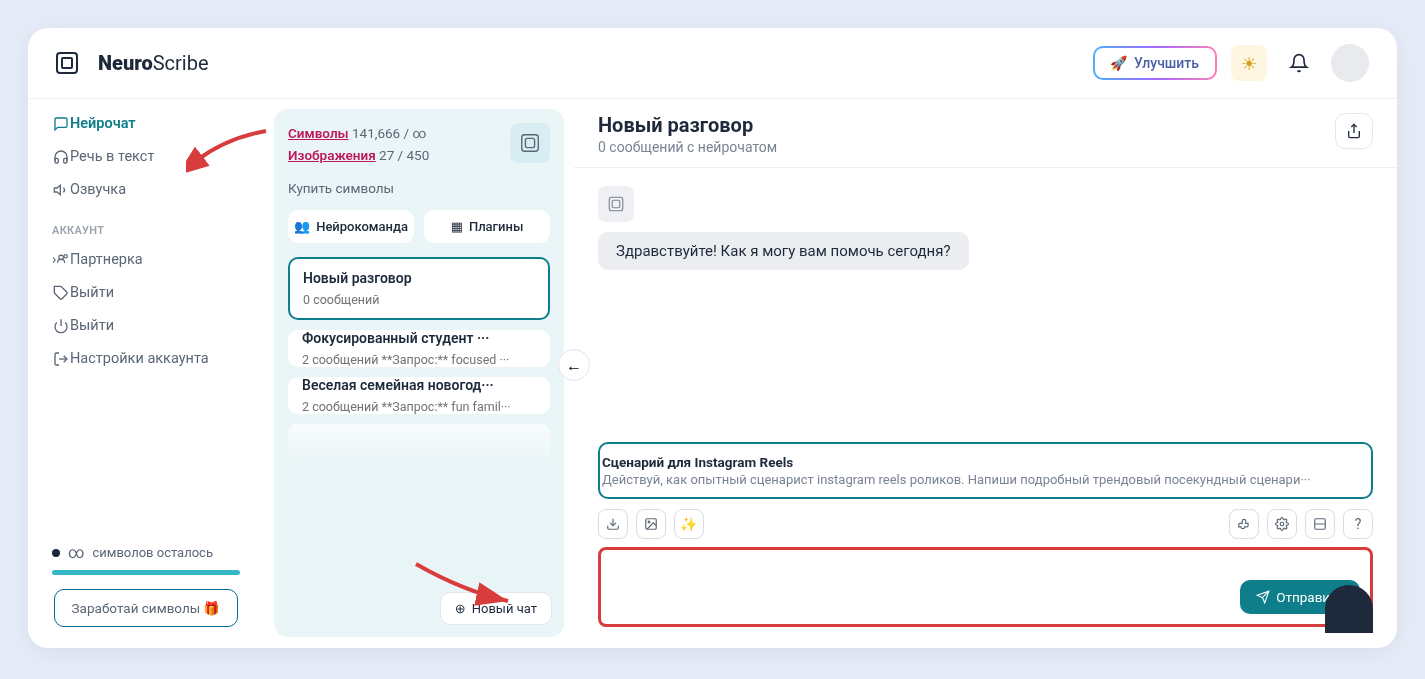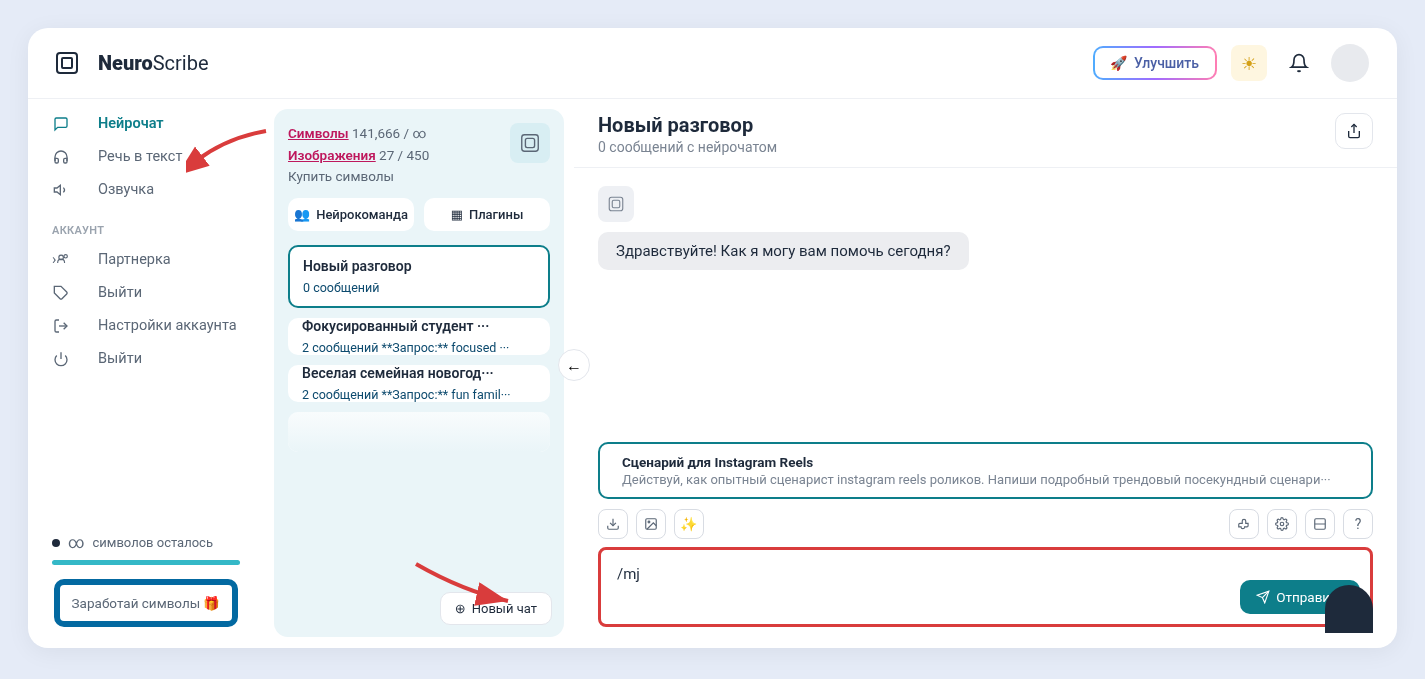--- a/index.html
+++ b/index.html
@@ -9,54 +9,54 @@
 .logo { display: flex; align-items: center; gap: 20px; font-size: 20px; font-weight: 700; color: #1e2a3b; }
 .logo-icon { width: 22px; height: 22px; border: 2px solid #1e2a3b; border-radius: 4px; position: relative; }
 .logo-icon::before { content: ""; position: absolute; inset: 3px; border: 2px solid #1e2a3b; border-radius: 2px; }
 .header-right { display: flex; align-items: center; gap: 14px; }
 .improve-btn { display: flex; align-items: center; gap: 6px; padding: 7px 16px; background: #fff; border: 2px solid transparent; border-radius: 10px; background-image: linear-gradient(#fff,#fff), linear-gradient(90deg, #4facfe, #a06bff, #ff7eb3); background-origin: border-box; background-clip: padding-box, border-box; color: #4a5fa5; font-weight: 500; font-size: 14px; cursor: pointer; }
 .theme-btn { width: 36px; height: 36px; border-radius: 8px; background: #fef6e0; display: flex; align-items: center; justify-content: center; cursor: pointer; color: #d4a017; font-size: 18px; }
 .bell-btn { width: 36px; height: 36px; display: flex; align-items: center; justify-content: center; cursor: pointer; color: #1e2a3b; }
 .avatar { width: 38px; height: 38px; border-radius: 50%; background: #e8eaee; cursor: pointer; }
 .body { display: flex; height: calc(100% - 72px); }
 .sidebar { width: 236px; padding: 8px 10px 10px 10px; overflow-y: auto; display: flex; flex-direction: column; }
-.nav-item { display: flex; align-items: center; gap: 28px; padding: 8px 14px; color: #5b6776; font-size: 14.5px; cursor: pointer; border-radius: 8px; }
+.nav-item { display: flex; align-items: center; gap: 0; padding: 8px 14px; color: #5b6776; font-size: 14.5px; cursor: pointer; border-radius: 8px; }
 .nav-item.active { color: #0d7e8a; font-weight: 600; }
 .nav-item .icon { width: 18px; display: flex; justify-content: center; color: #5b6776; }
 .nav-item.active .icon { color: #0d7e8a; }
 .section-title { font-size: 11px; color: #9aa3ae; font-weight: 600; padding: 18px 14px 6px; letter-spacing: 0.3px; }
 .symbols-left { display: flex; align-items: center; gap: 8px; padding: 0 14px; margin-top: auto; font-size: 13px; color: #5b6776; }
 .dot { width: 8px; height: 8px; border-radius: 50%; background: #1e2a3b; }
 .infinity { font-size: 16px; }
 .progress { height: 5px; background: #34b8c7; margin: 8px 14px 14px; border-radius: 3px; }
-.earn-btn { margin: 0 16px 10px; padding: 10px; text-align: center; border: 6px solid #0369a1; border-radius: 10px; font-size: 13.5px; color: #5b6776; cursor: pointer; }
+.earn-btn { margin: 0 16px 10px; padding: 10px; text-align: center; border: 1px solid #0369a1; border-radius: 10px; font-size: 13.5px; color: #5b6776; cursor: pointer; }
 .chat-list { width: 290px; background: #eaf5f8; border-radius: 14px; margin: 10px; padding: 14px; display: flex; flex-direction: column; position: relative; }
 .symbols-info { display: flex; justify-content: space-between; align-items: flex-start; }
 .symbols-text { font-size: 13.5px; color: #5b6776; line-height: 1.6; }
 .symbols-text b { color: #be185d; font-weight: 600; text-decoration: underline; }
-.buy-link { color: #5b6776; font-size: 13.5px; cursor: pointer; margin-top: 2px; }
+.buy-link { color: #5b6776; font-size: 13.5px; cursor: pointer; margin-top: 14px; }
 .model-icon { width: 40px; height: 40px; background: #d8eef3; border-radius: 8px; display: flex; align-items: center; justify-content: center; color: #5b6776; }
 .tabs { display: flex; gap: 10px; margin: 14px 0; }
 .tab { flex: 1; background: #fff; border-radius: 10px; padding: 9px 4px; text-align: center; font-size: 13px; color: #1e2a3b; cursor: pointer; display: flex; align-items: center; justify-content: center; gap: 6px; font-weight: 500; }
 .chat-card { background: #fff; border-radius: 10px; padding: 0 14px; margin-bottom: 10px; cursor: pointer; }
 .chat-card.active { border: 2px solid #0d7e8a; padding: 11px 13px; }
 .chat-title { font-size: 14px; font-weight: 600; color: #1e2a3b; white-space: nowrap; overflow: hidden; text-overflow: ellipsis; }
-.chat-sub { font-size: 12.5px; color: #0c4a6e; margin-top: 6px; white-space: nowrap; overflow: hidden; text-overflow: ellipsis; }
+.chat-sub { font-size: 12.5px; color: #737373; margin-top: 6px; white-space: nowrap; overflow: hidden; text-overflow: ellipsis; }
 .new-chat-btn { position: absolute; bottom: 12px; right: 12px; background: #fff; border: 1px solid #e3e6ec; border-radius: 10px; padding: 8px 14px; font-size: 13px; color: #1e2a3b; cursor: pointer; display: flex; align-items: center; gap: 6px; }
 .main { flex: 1; display: flex; flex-direction: column; position: relative; }
 .chat-header { display: flex; justify-content: space-between; align-items: flex-start; padding: 14px 24px 12px; border-bottom: 1px solid #eef0f4; }
 .chat-title-main { font-size: 20px; font-weight: 700; color: #1e2a3b; }
 .chat-subtitle { font-size: 14px; color: #7a8492; margin-top: 2px; }
 .share-btn { width: 38px; height: 36px; border: 1px solid #e3e6ec; border-radius: 10px; display: flex; align-items: center; justify-content: center; cursor: pointer; color: #1e2a3b; }
 .messages { flex: 1; padding: 18px 24px; overflow-y: auto; }
 .msg-icon { width: 36px; height: 36px; border-radius: 8px; background: #eef0f4; display: flex; align-items: center; justify-content: center; margin-bottom: 10px; color: #7a8492; }
 .msg-bubble { background: #ecedf0; padding: 10px 18px; border-radius: 10px; font-size: 15px; color: #1e2a3b; display: inline-block; }
 .collapse-btn { position: absolute; left: -16px; top: 250px; width: 32px; height: 32px; background: #fff; border: 1px solid #e3e6ec; border-radius: 50%; display: flex; align-items: center; justify-content: center; cursor: pointer; z-index: 5; font-size: 16px; }
 .composer { padding: 12px 24px 20px; }
-.prompt-box { border: 2px solid #0d7e8a; border-radius: 10px; padding: 10px 22px; margin-bottom: 10px; }
+.prompt-box { border: 2px solid #0d7e8a; border-radius: 10px; padding: 10px 2px; margin-bottom: 10px; }
 .prompt-title { font-size: 13.5px; font-weight: 700; color: #1e2a3b; }
 .prompt-desc { font-size: 13px; color: #7a8492; margin-top: 2px; white-space: nowrap; overflow: hidden; text-overflow: ellipsis; }
 .toolbar { display: flex; justify-content: space-between; align-items: center; margin-bottom: 8px; }
 .toolbar-group { display: flex; gap: 8px; }
 .tool-btn { width: 30px; height: 30px; border: 1px solid #d8dce3; border-radius: 8px; display: flex; align-items: center; justify-content: center; cursor: pointer; color: #5b6776; font-size: 14px; }
 .input-area { border: 3px solid #d93c3c; border-radius: 8px; padding: 14px 16px; position: relative; min-height: 80px; }
 .input-text { font-size: 15px; color: #1e2a3b; outline: none; border: none; width: 100%; background: transparent; }
 .send-btn { position: absolute; bottom: 10px; right: 10px; background: #0d7e8a; color: #fff; border: none; border-radius: 10px; padding: 9px 16px; font-size: 13.5px; cursor: pointer; display: flex; align-items: center; gap: 6px; }
 .arrow-annotation { position: absolute; pointer-events: none; z-index: 10; }
 .fade-card { background: #fff; border-radius: 10px; padding: 12px 14px; position: relative; }
@@ -135,35 +135,35 @@
             <svg width="16" height="16" viewBox="0 0 24 24" fill="none" stroke="currentColor" stroke-width="2">
               <path d="M20.59 13.41l-7.17 7.17a2 2 0 0 1-2.83 0L2 12V2h10l8.59 8.59a2 2 0 0 1 0 2.82z"></path>
               <line x1="7" y1="7" x2="7.01" y2="7"></line>
             </svg>
           </span>
         <span>Выйти</span>
       </div>
       <div class="nav-item">
         <span class="icon">
             <svg width="16" height="16" viewBox="0 0 24 24" fill="none" stroke="currentColor" stroke-width="2">
+              <path d="M18.36 6.64a9 9 0 1 1-12.73 0"></path>
+              <line x1="12" y1="2" x2="12" y2="12"></line>
+            </svg>
+          </span>
+        <span>Выйти</span>
+      </div>
+      <div class="nav-item">
+        <span class="icon">
+            <svg width="16" height="16" viewBox="0 0 24 24" fill="none" stroke="currentColor" stroke-width="2">
               <path d="M9 21H5a2 2 0 0 1-2-2V5a2 2 0 0 1 2-2h4"></path>
               <polyline points="16 17 21 12 16 7"></polyline>
               <line x1="21" y1="12" x2="9" y2="12"></line>
             </svg>
           </span>
         <span>Настройки аккаунта</span>
-      </div>
-      <div class="nav-item">
-        <span class="icon">
-            <svg width="16" height="16" viewBox="0 0 24 24" fill="none" stroke="currentColor" stroke-width="2">
-              <path d="M18.36 6.64a9 9 0 1 1-12.73 0"></path>
-              <line x1="12" y1="2" x2="12" y2="12"></line>
-            </svg>
-          </span>
-        <span>Выйти</span>
       </div>
 
       <div class="symbols-left">
         <span class="dot"></span>
         <span class="infinity">∞</span>
         <span>символов осталось</span>
       </div>
       <div class="progress"></div>
       <div class="earn-btn">Заработай символы 🎁</div>
     </div>
@@ -290,21 +290,20 @@
                   <line x1="3" y1="12" x2="21" y2="12"></line>
                 </svg>
               </div>
             <div class="tool-btn">
                 <span>?</span>
               </div>
           </div>
         </div>
 
         <div class="input-area">
-          <input class="input-text" value="/mj" style="">
           <button class="send-btn">
             <svg width="14" height="14" viewBox="0 0 24 24" fill="none" stroke="currentColor" stroke-width="2">
                 <line x1="22" y1="2" x2="11" y2="13"></line>
                 <polygon points="22 2 15 22 11 13 2 9 22 2"></polygon>
               </svg>
             <span>Отправить</span>
           </button>
         </div>
       </div>
 

